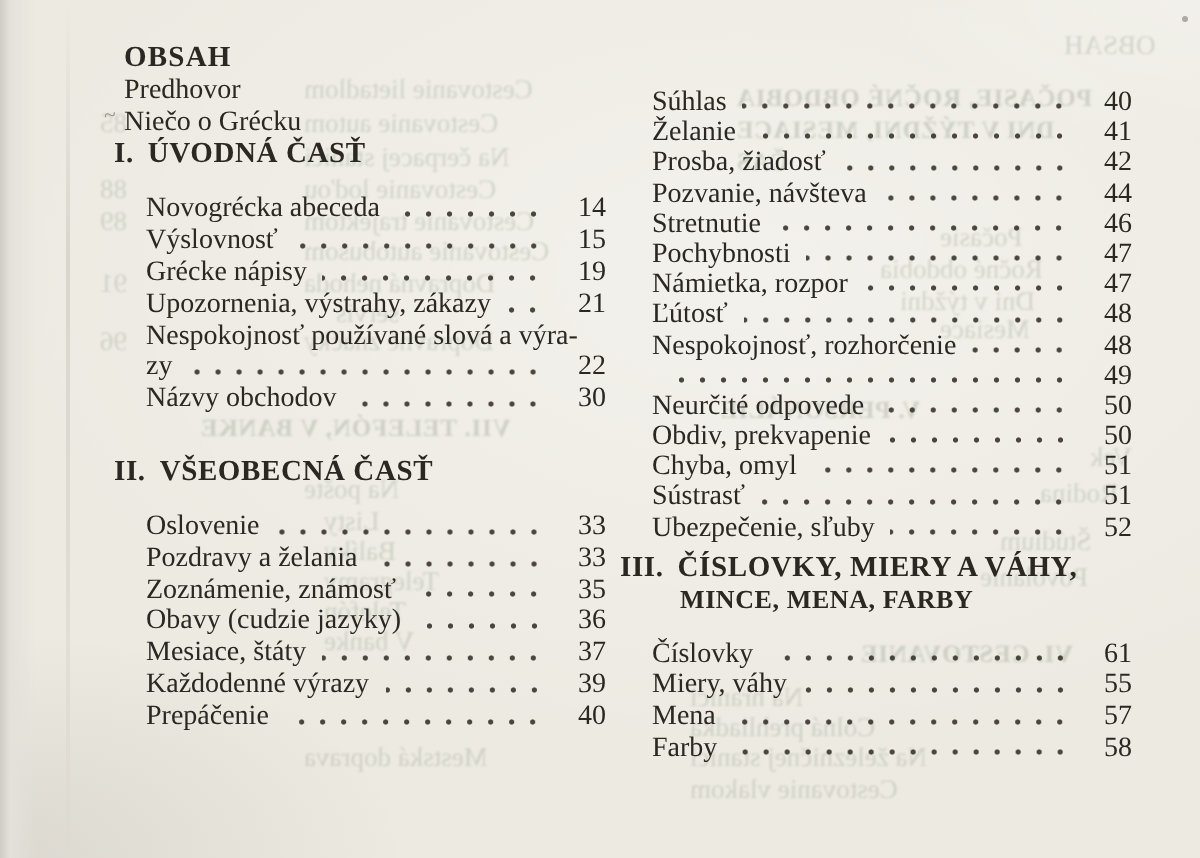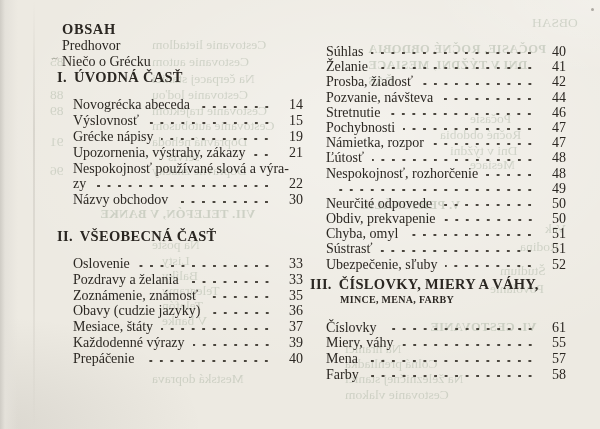--- a/index.html
+++ b/index.html
@@ -47,21 +47,21 @@
 
   .section { }
   #col-left  .section:first-of-type { margin-top:11px; }
   #col-left  .section + .section    { margin-top:20px; }
   #col-right .section:first-of-type { margin-top:0; }
   #col-right .section + .section    { margin-top:4px; }
 
   .heading { font-weight:bold; font-size:14.5px; letter-spacing:0.3px;
              line-height:16px; white-space:nowrap; }
   .heading .numeral { margin-right:7px; }
-  .heading2 { font-weight:bold; font-size:10px; letter-spacing:0.3px;
+  .heading2 { font-weight:bold; font-size:13px; letter-spacing:0.3px;
               line-height:16px; margin-left:30px; white-space:nowrap; }
 
   .entries { margin-top:12px; padding-left:16px; }
   .section.no-head .entries { margin-top:0; padding-left:16px; }
   #col-left  .row { height:15.8px; }
   #col-right .row { height:15.2px; }
   #col-right .section:last-child .row { height:15.6px; }
 
   .row { display:flex; align-items:baseline; font-size:14px; line-height:15px; }
   .lbl { white-space:nowrap; }

